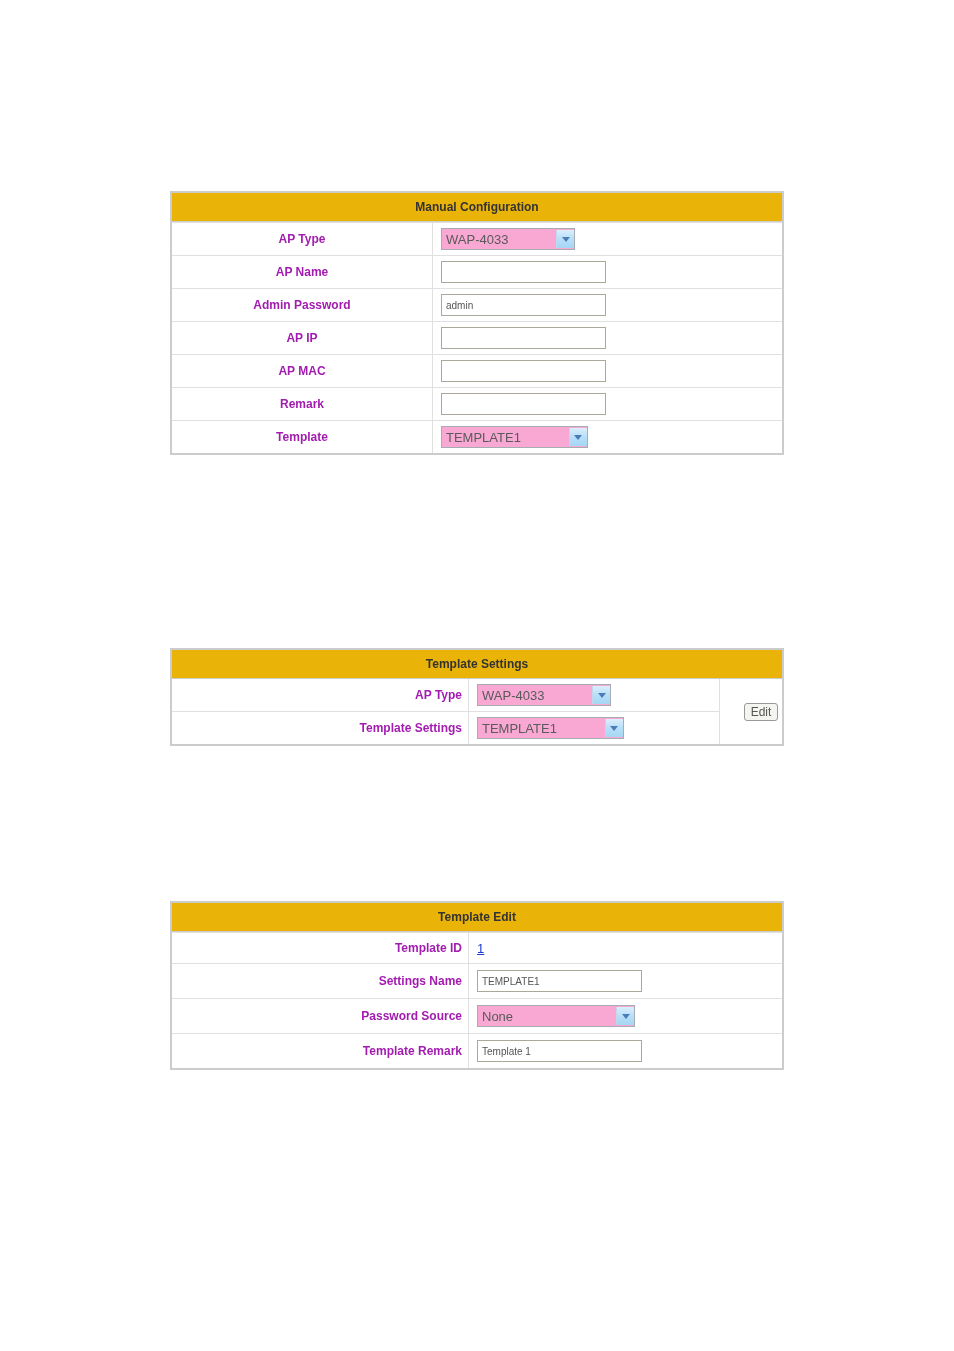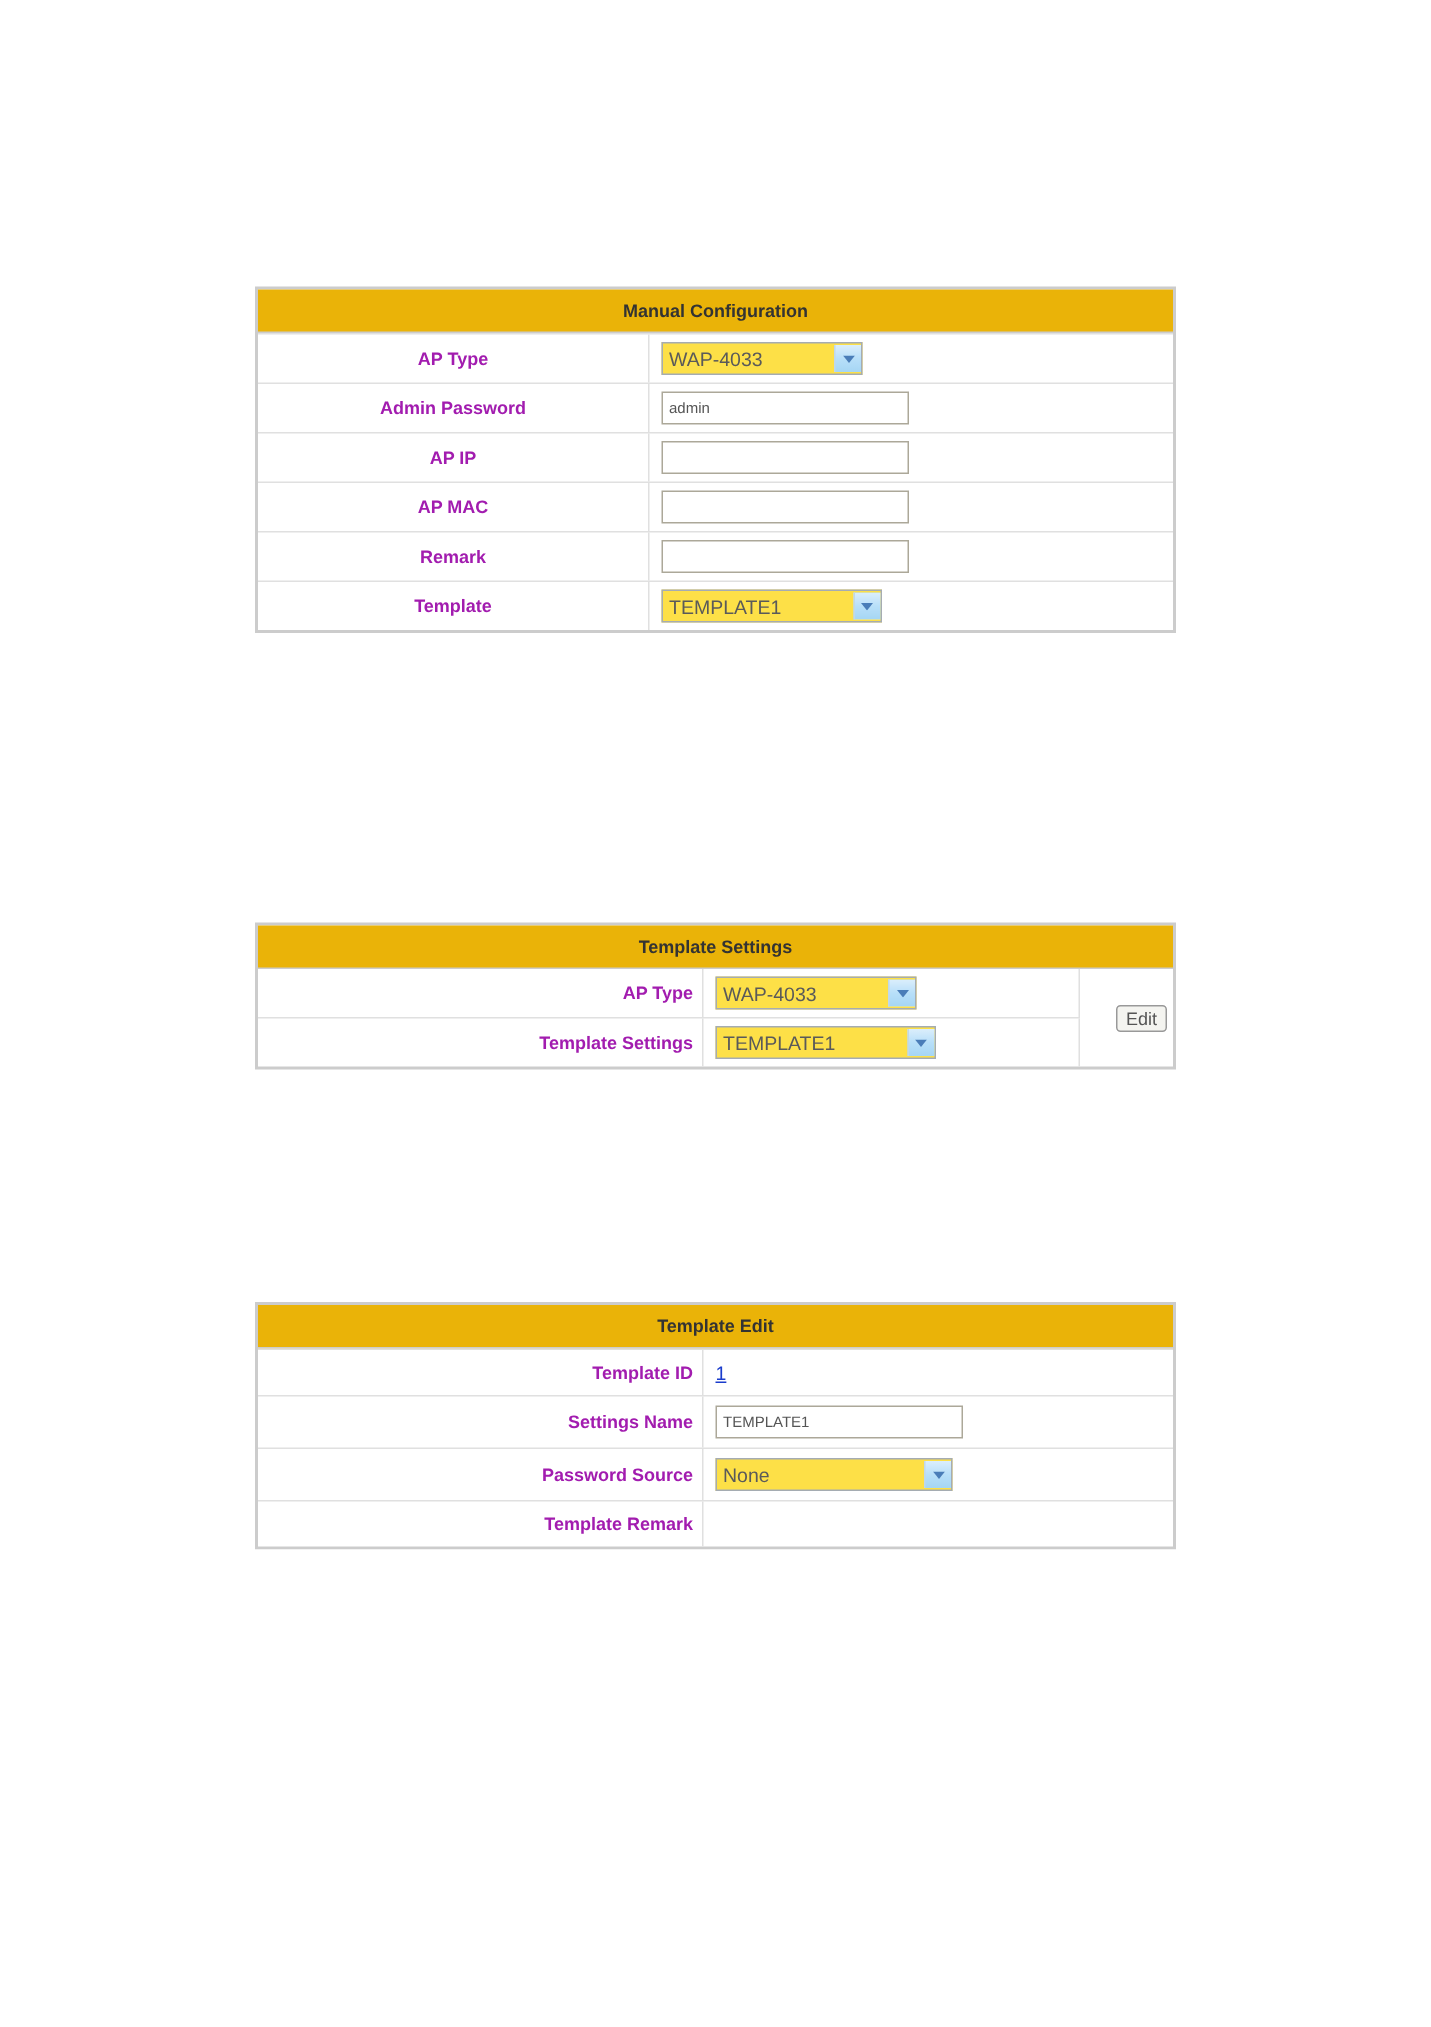--- a/index.html
+++ b/index.html
@@ -56,21 +56,21 @@
     font-size: 10px;
     color: #555555;
     padding: 0 4px;
     font-family: Arial, sans-serif;
   }
   .select-wrap {
     display: inline-flex;
     align-items: center;
     border: 1px solid #a5acb2;
     height: 20px;
-    background: #fde047;
+    background: #f9a8d4;
     padding-left: 4px;
     gap: 44px;
   }
   .select-text {
     color: #5a5a5a;
     font-size: 13px;
     padding-right: 4px;
     white-space: nowrap;
   }
   .select-arrow {
@@ -139,20 +139,26 @@
         <span class="select-text">WAP-4033</span>
         <span class="select-arrow">
           <svg viewBox="0 0 8 5">
               <path d="M0 0 L8 0 L4 5 Z" fill="#4a7db8"></path>
             </svg>
         </span>
       </div>
     </div>
   </div>
 
+  <div class="row">
+    <div class="label-cell">AP Name</div>
+    <div class="value-cell">
+      <input class="text-input" type="text" value="" style="">
+    </div>
+  </div>
 
   <div class="row">
     <div class="label-cell">Admin Password</div>
     <div class="value-cell">
       <input class="text-input" type="text" value="admin" style="">
     </div>
   </div>
 
   <div class="row">
     <div class="label-cell">AP IP</div>
@@ -258,14 +264,17 @@
           <svg viewBox="0 0 8 5">
               <path d="M0 0 L8 0 L4 5 Z" fill="#4a7db8"></path>
             </svg>
         </span>
       </div>
     </div>
   </div>
 
   <div class="row">
     <div class="label-cell">Template Remark</div>
+    <div class="value-cell">
+      <input class="text-input" type="text" value="Template 1" style="">
+    </div>
   </div>
 </div>
 
 </body></html>

